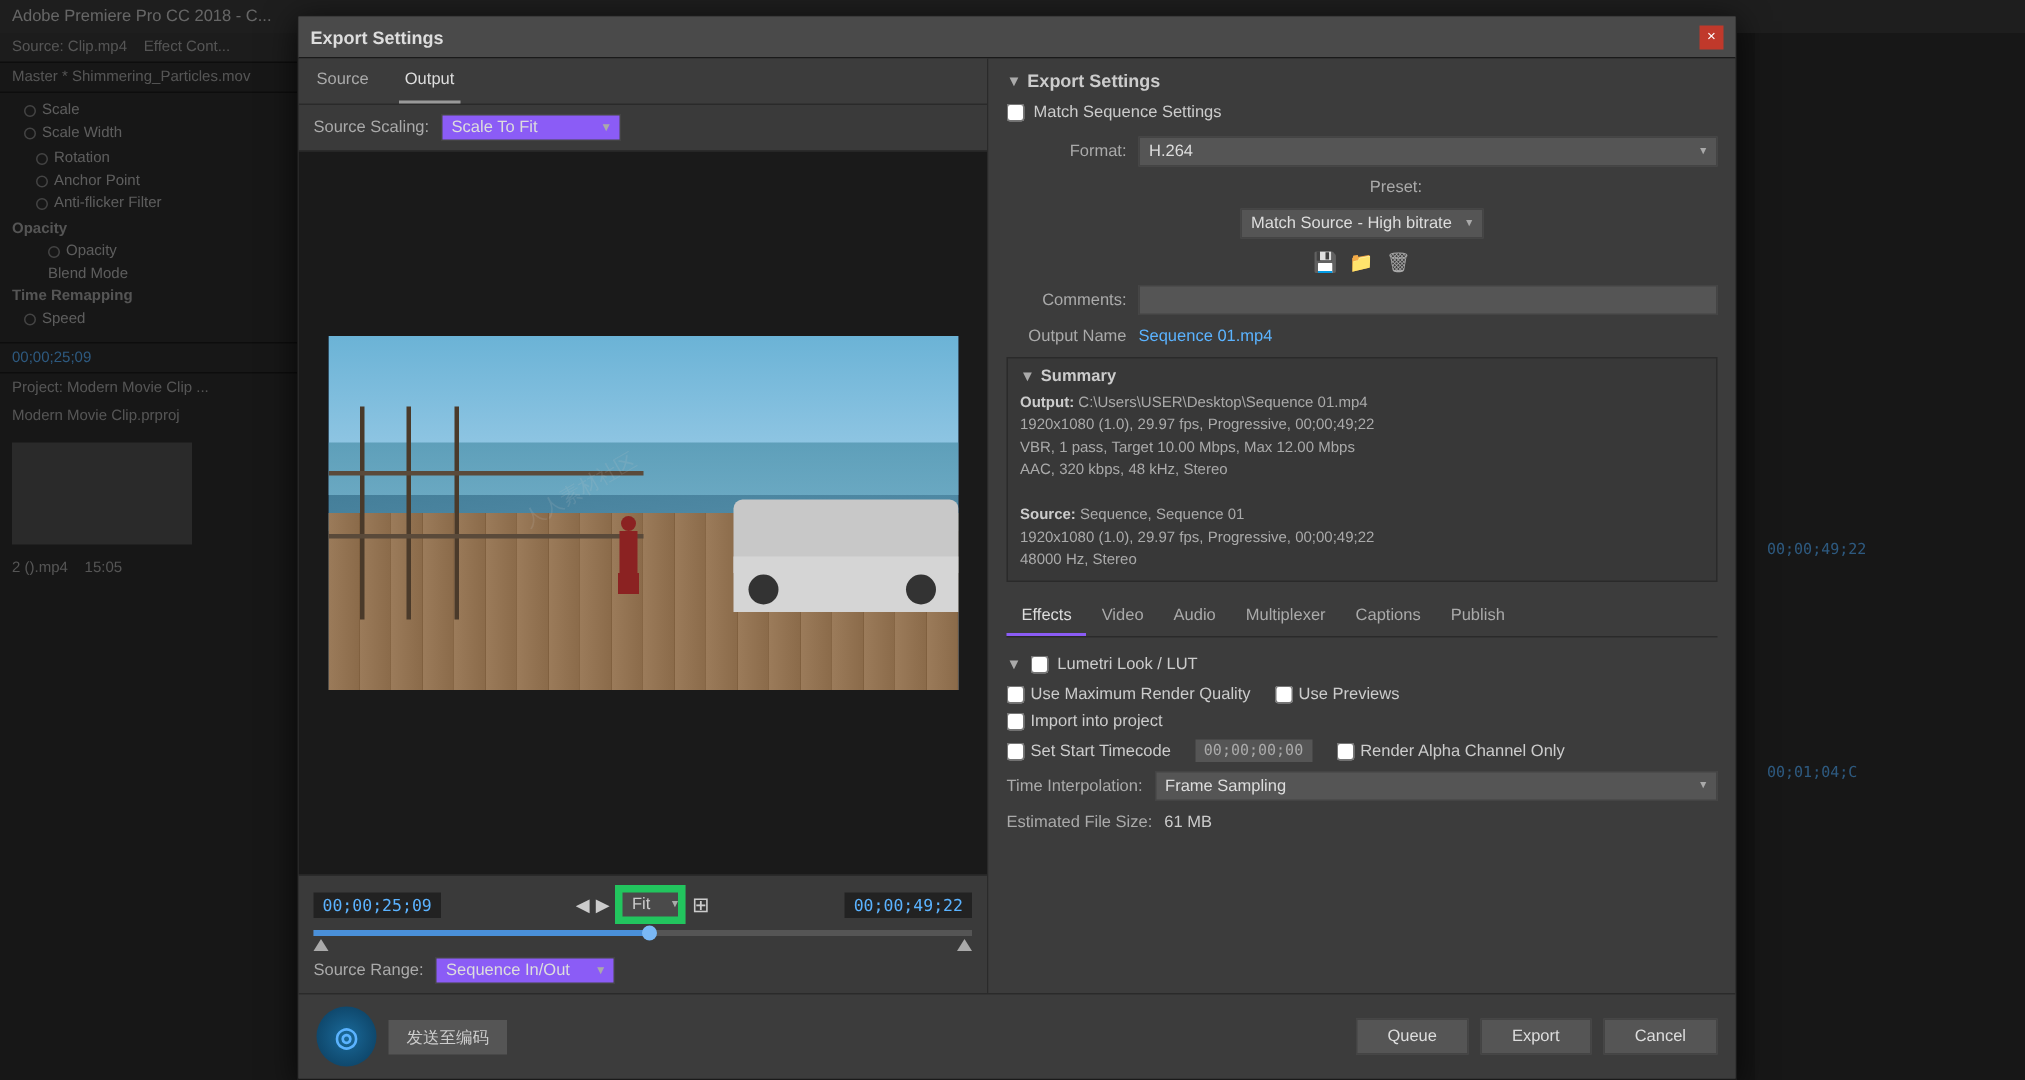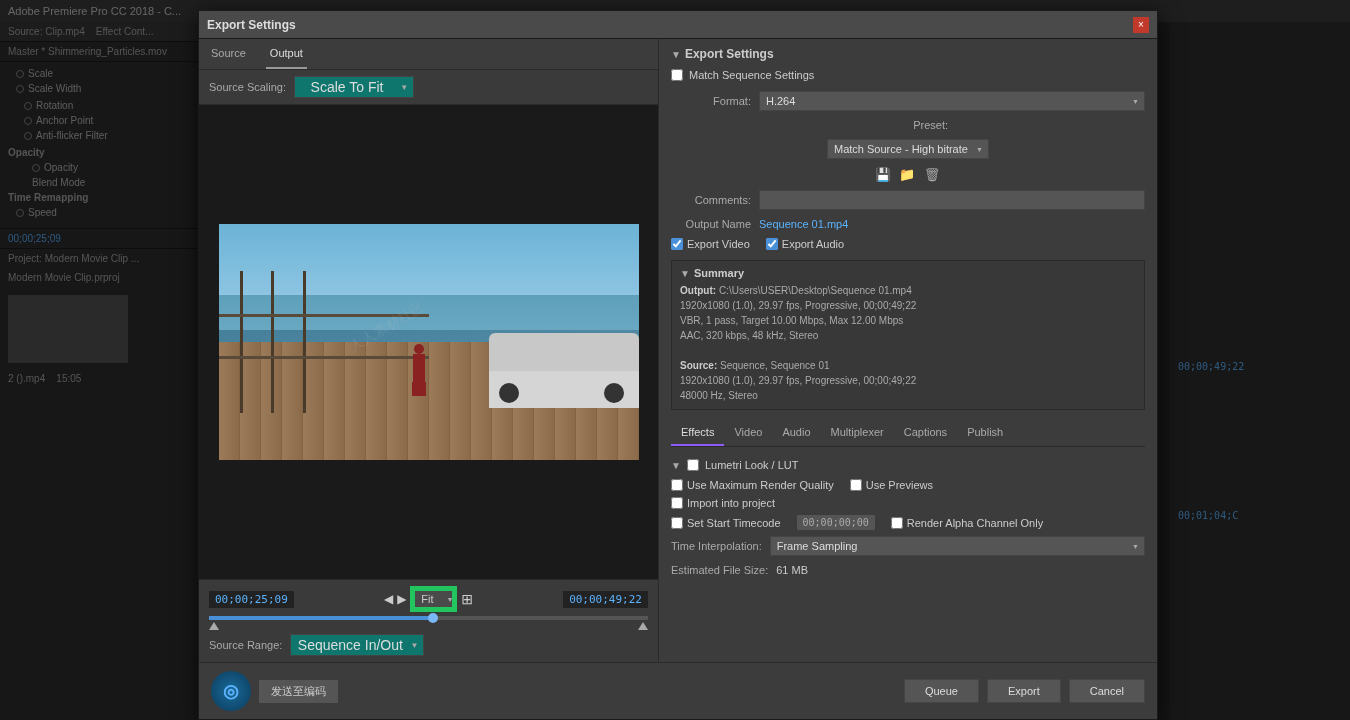--- a/index.html
+++ b/index.html
@@ -157,30 +157,29 @@
       border-bottom: 1px solid #2a2a2a;
     }
 
     .source-scaling-label {
       color: #aaa;
       font-size: 11px;
       white-space: nowrap;
     }
 
     .source-scaling-select {
-      background: #0f766e;
+      background: #8b5cf6;
       color: #ddd;
       border: 1px solid #444;
       padding: 2px 20px 2px 6px;
-      font-size: 14px;
+      font-size: 11px;
       appearance: none;
       cursor: pointer;
       position: relative;
       min-width: 120px;
-      text-align: center;
     }
 
     .select-wrapper {
       position: relative;
       display: inline-block;
     }
 
     .select-wrapper::after {
       content: '▼';
       position: absolute;
@@ -890,30 +889,20 @@
       <div class="settings-row">
         <span class="settings-label">Comments:</span>
         <input type="text" class="comments-input" style="flex: 1 1 0%; background: rgb(85, 85, 85); border: 1px solid rgb(68, 68, 68); color: rgb(221, 221, 221); padding: 3px 6px; font-size: 11px;">
       </div>
 
       <div class="settings-row">
         <span class="settings-label">Output Name</span>
         <a class="output-name-link" href="#">Sequence 01.mp4</a>
       </div>
 
-      <div class="export-checkboxes">
-        <label class="checkbox-label">
-          <input type="checkbox" checked="" style="">
-          <span>Export Video</span>
-        </label>
-        <label class="checkbox-label">
-          <input type="checkbox" checked="" style="">
-          <span>Export Audio</span>
-        </label>
-      </div>
 
       <div class="summary-section">
         <div class="summary-header">
           <span class="section-arrow">▼</span>
           <span class="summary-title">Summary</span>
         </div>
         <div class="summary-text">
           <span class="summary-label">Output:</span>
           <span>C:\Users\USER\Desktop\Sequence 01.mp4</span><br>
           <span>1920x1080 (1.0), 29.97 fps, Progressive, 00;00;49;22</span><br>

